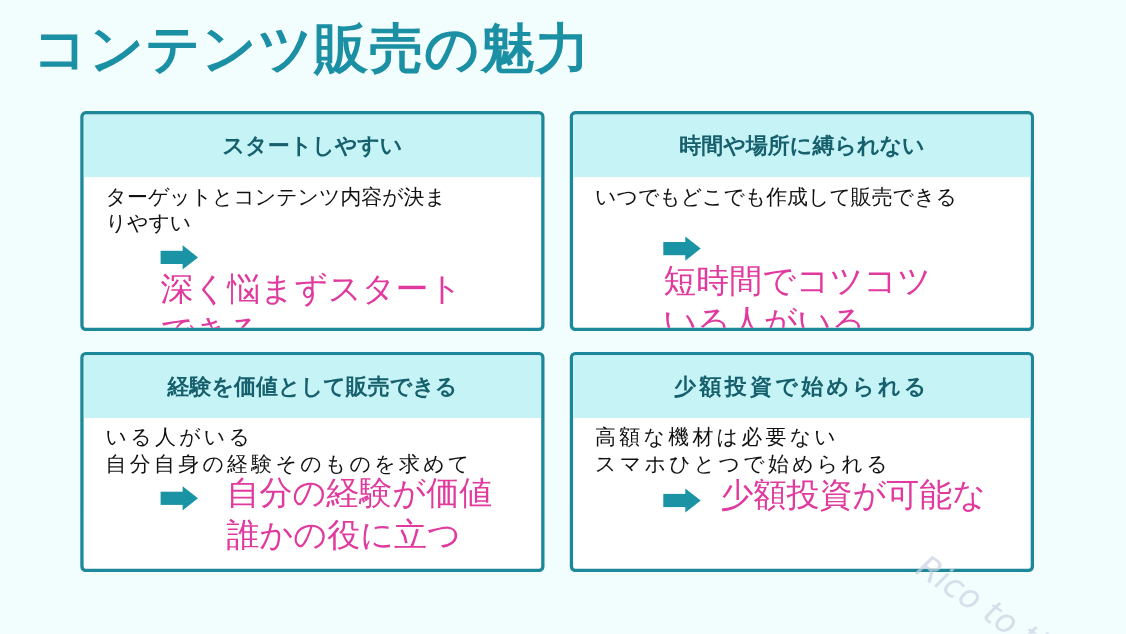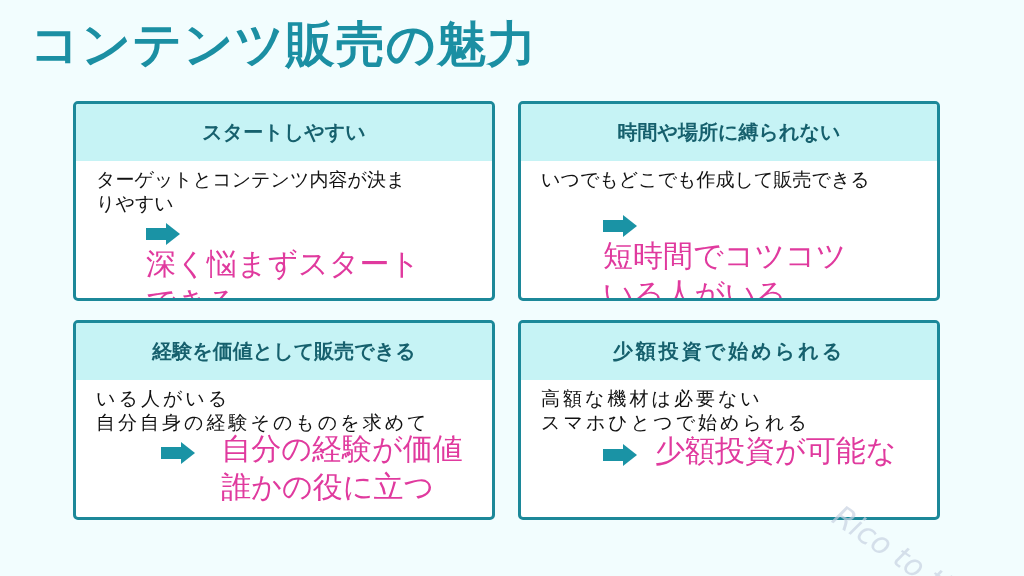--- a/index.html
+++ b/index.html
@@ -93,21 +93,21 @@
   </div>
 </div>
 
 <div class="card" style="left:73px; top:320px;">
   <div class="card-head">経験を価値として販売できる</div>
   <div class="card-body">
     <p class="desc" style="letter-spacing:3px;">
       <span>いる人がいる</span>
       <span>自分自身の経験そのものを求めて</span>
     </p>
-    <div class="result" style="margin-left:50px; margin-top:-4px;justify-content:center;">
+    <div class="result" style="margin-left:50px; margin-top:-4px;">
       <span class="arrow" style="margin-right:22px;"></span>
       <div class="result-text">
         <span>自分の経験が価値</span>
         <span>誰かの役に立つ</span>
       </div>
     </div>
   </div>
 </div>
 
 <div class="card" style="left:518px; top:320px;">

